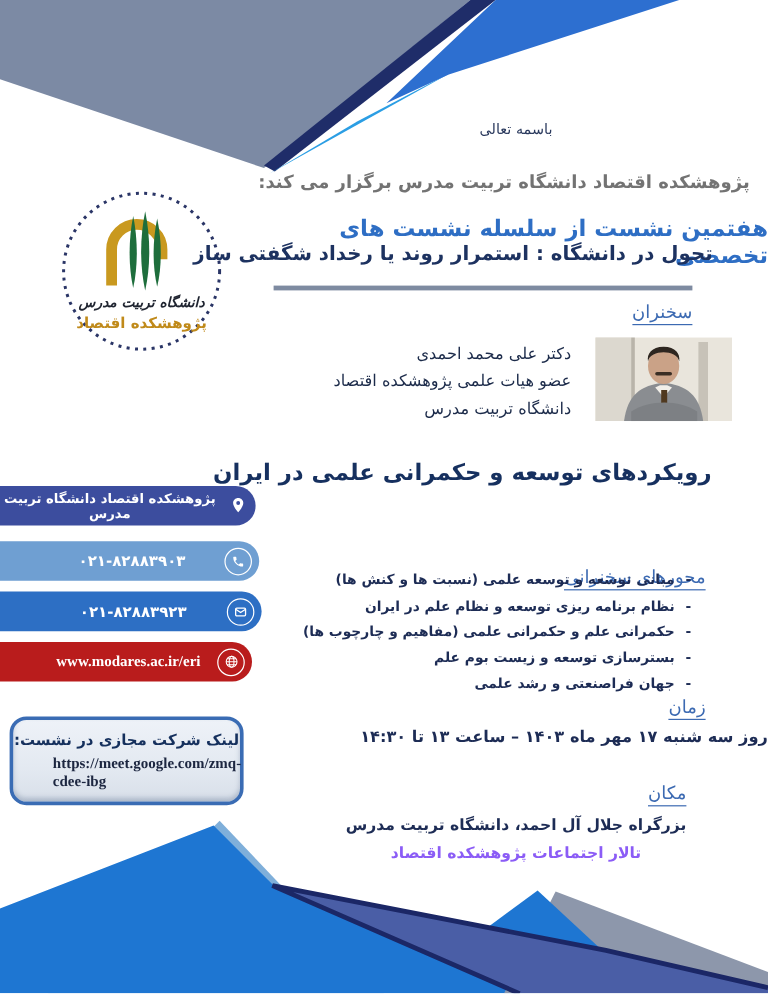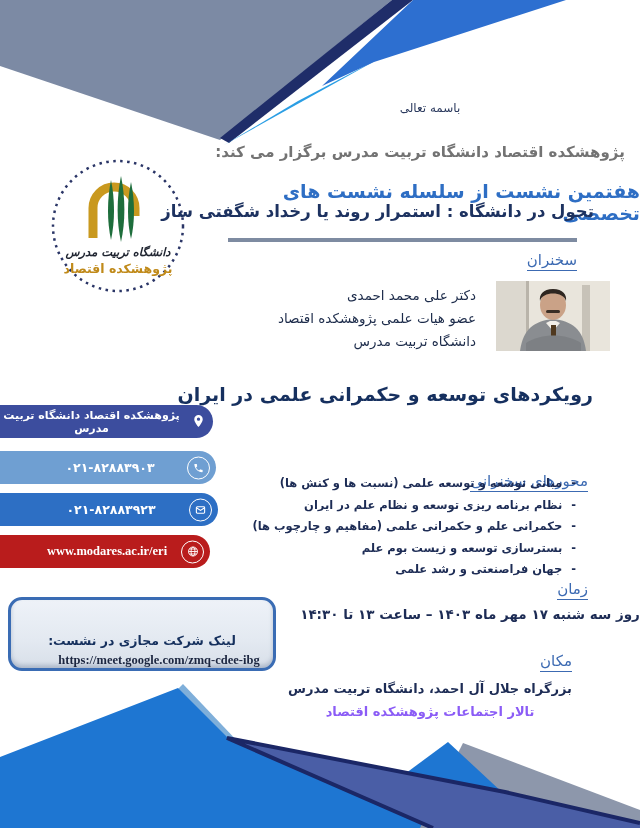--- a/index.html
+++ b/index.html
@@ -60,25 +60,25 @@
 
   
   .date-line{top:606px; left:300px; width:340px; text-align:center;
     font-size:13.5px; font-weight:bold; color:#1d2c55; white-space:nowrap;}
   .place-line1{top:681px; left:220px; width:420px; text-align:center;
     font-size:13px; font-weight:bold; color:#1d2c55; white-space:nowrap;}
   .place-line2{top:704px; left:220px; width:420px; text-align:center;
     font-size:13px; font-weight:bold; color:#8b5cf6; white-space:nowrap;}
 
   
-  .link-box{left:8px; top:597px; width:268px; height:74px; box-sizing:border-box;
+  .link-box{left:8px; top:597px; width:195px; height:74px; box-sizing:border-box;
     border:3px solid #3a6cb4; border-radius:14px;
     background:linear-gradient(180deg,#eef2f8 0%,#e3e9f1 60%,#d8dfe9 100%);
     box-shadow:inset 0 -3px 4px rgba(90,110,140,.35);
-    display:flex; flex-direction:column; align-items:center; justify-content:flex-end; gap:5px;}
+    display:flex; flex-direction:column; align-items:center; justify-content:center; gap:5px;}
   .link-label{font-size:12.5px; font-weight:bold; color:#15305d;}
   .link-url{font-family:"Liberation Serif","DejaVu Serif",serif;
     font-size:12.5px; font-weight:bold; color:#1c2640;}
 
   
   .logo{left:48px; top:156px; width:140px; height:140px;}
 </style>
 </head>
 <body>
 

